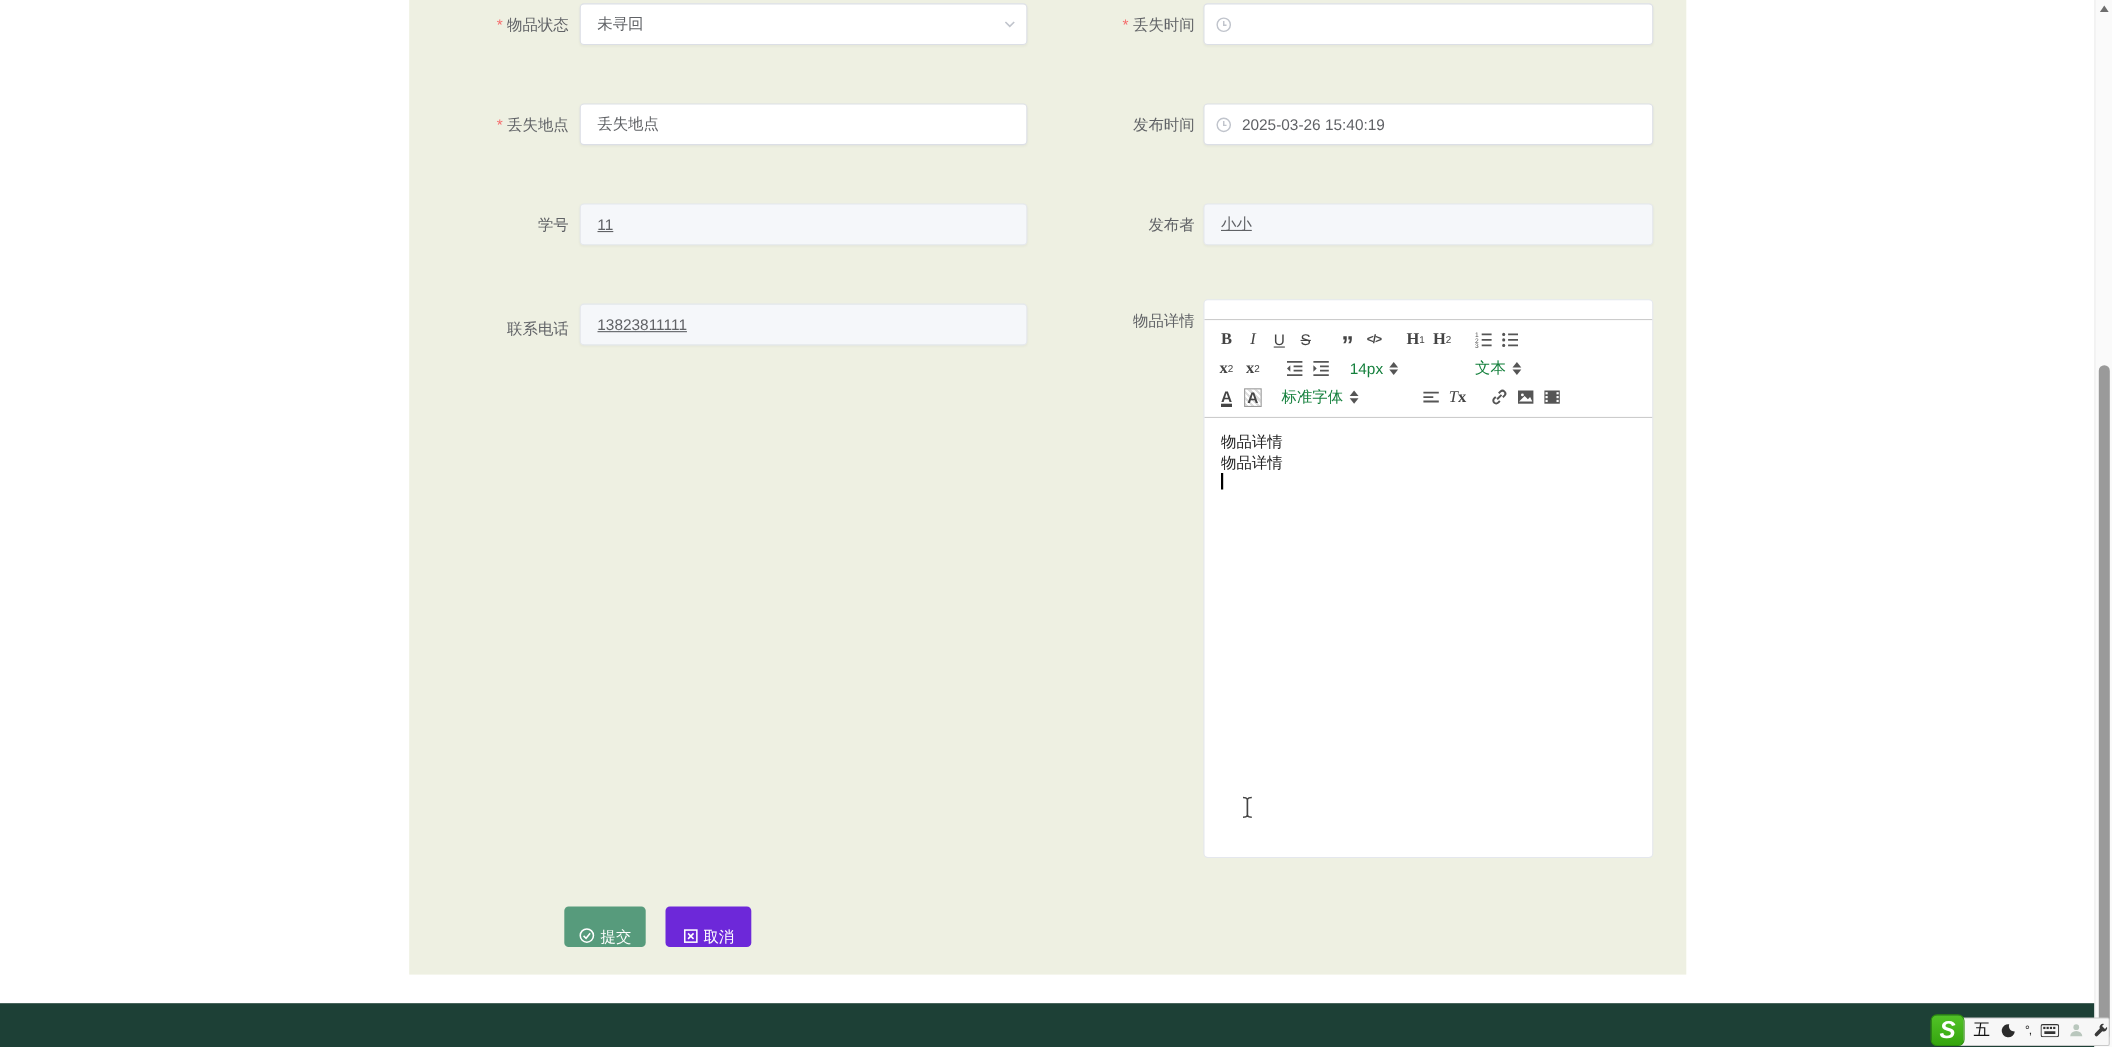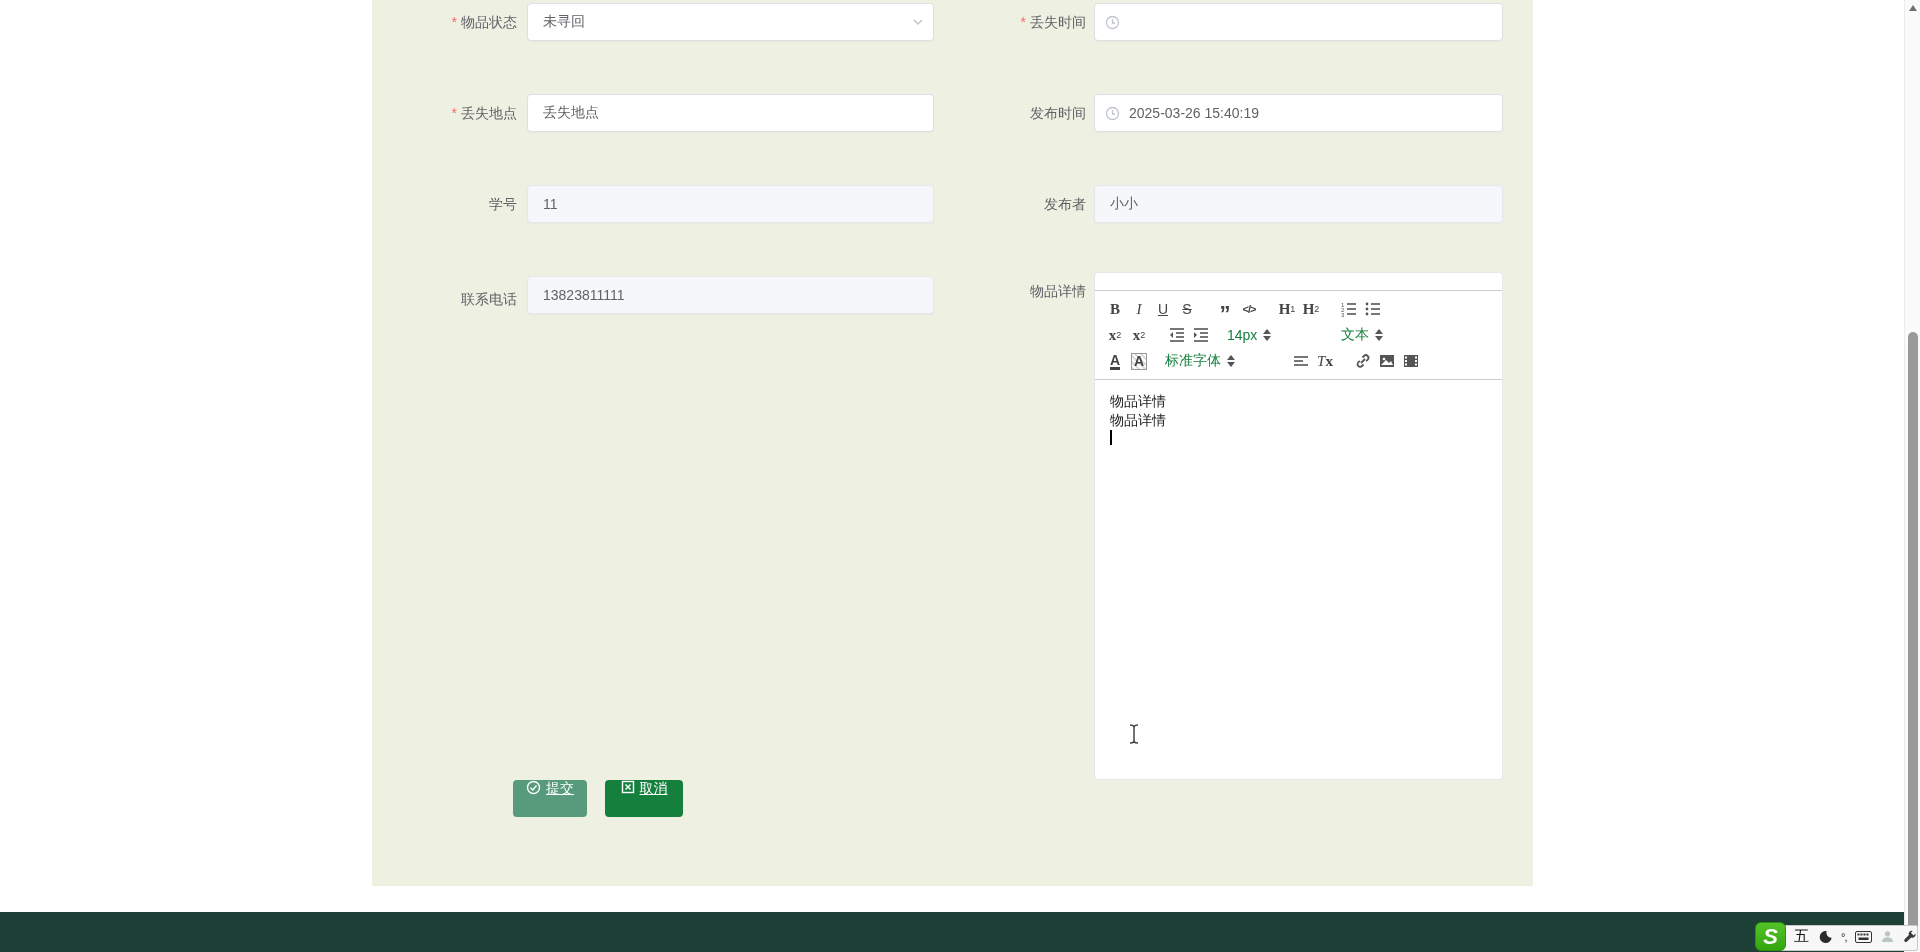--- a/index.html
+++ b/index.html
@@ -18,21 +18,21 @@
   .lbl-l { left:297px; }
   .lbl-r { left:866px; }
 
   
   .ctl { position:absolute; height:38px; border:1px solid #dcdfe6; border-radius:4px; background:#fff;
          display:flex; align-items:center; box-shadow:0 1px 2px rgba(0,0,0,0.03); }
   .ctl-l { left:527px; width:407px; }
   .ctl-r { left:1094px; width:409px; }
   .ctl input { border:0; outline:0; background:transparent; flex:1; height:100%; padding:0 15px;
                font:inherit; color:#606266; }
-  .ctl.disabled { background:#f5f7fa; border-color:#e4e7ed; }
+  .ctl.disabled { background:#f5f7fa; border-color:#e4e7ed;text-decoration:underline; }
   .ctl.disabled input { color:#606266; cursor:not-allowed; }
   .ctl .suffix { width:30px; display:flex; justify-content:center; color:#c0c4cc; }
   .ctl .prefix { width:34px; display:flex; justify-content:center; color:#c0c4cc; }
   .ctl.time input { padding-left:0; }
 
   
   .editor { position:absolute; left:1094px; top:272px; width:409px; height:508px; background:#fff;
             border:1px solid #e4e7ed; border-radius:4px; }
   .ql-toolbar { margin-top:17px; border-top:1px solid #ccc; border-bottom:1px solid #ccc;
                 padding:5px 8px; }
@@ -54,24 +54,24 @@
   .updown i { width:0; height:0; border-left:4px solid transparent; border-right:4px solid transparent; display:block; }
   .updown .up { border-bottom:5px solid #555; }
   .updown .dn { border-top:5px solid #555; }
   .colorA { font-weight:bold; font-size:14px; color:#444; border-bottom:3px solid #444; line-height:14px; }
   .bgA { font-weight:bold; font-size:14px; color:#444; line-height:15px; padding:0 2px;
          background:repeating-linear-gradient(45deg,#ddd 0 2px,#fff 2px 4px); border:1px solid #999; }
   .ql-content { position:relative; height:398px; padding:12px 15px; color:#222; line-height:19px; cursor:text; }
   .caret { position:absolute; left:15px; top:50px; width:1.5px; height:15px; background:#000; }
 
   
-  .btn { position:absolute; top:780px; height:37px; border:none; border-radius:4px; color:#fff;
-         font:inherit; display:flex; align-items:flex-start; justify-content:center; gap:5px; cursor:pointer;text-decoration:underline; }
+  .btn { position:absolute; top:824px; height:37px; border:none; border-radius:4px; color:#fff;
+         font:inherit; display:flex; align-items:flex-end; justify-content:center; gap:5px; cursor:pointer; }
   .btn-submit { left:513px; width:74px; background:#579b7c; }
-  .btn-cancel { left:605px; width:78px; background:#15803d; }
+  .btn-cancel { left:605px; width:78px; background:#6d28d9; }
   .btn svg { stroke:#fff; fill:none; stroke-width:1.4; }
 
   
   .scrollbar { position:absolute; right:0; top:0; width:16px; height:952px; background:#fafafa; border-left:1px solid #ebebeb; }
   .sb-arrow { position:absolute; top:5px; left:4px; width:0; height:0;
               border-left:4px solid transparent; border-right:4px solid transparent; border-bottom:6px solid #6e6e6e; }
   .sb-thumb { position:absolute; left:3px; top:332px; width:10px; height:614px; background:#9a9a9a; border-radius:5px; }
 
   
   .tray { position:absolute; left:1755px; top:922px; width:163px; height:29px; display:flex; align-items:center; }

